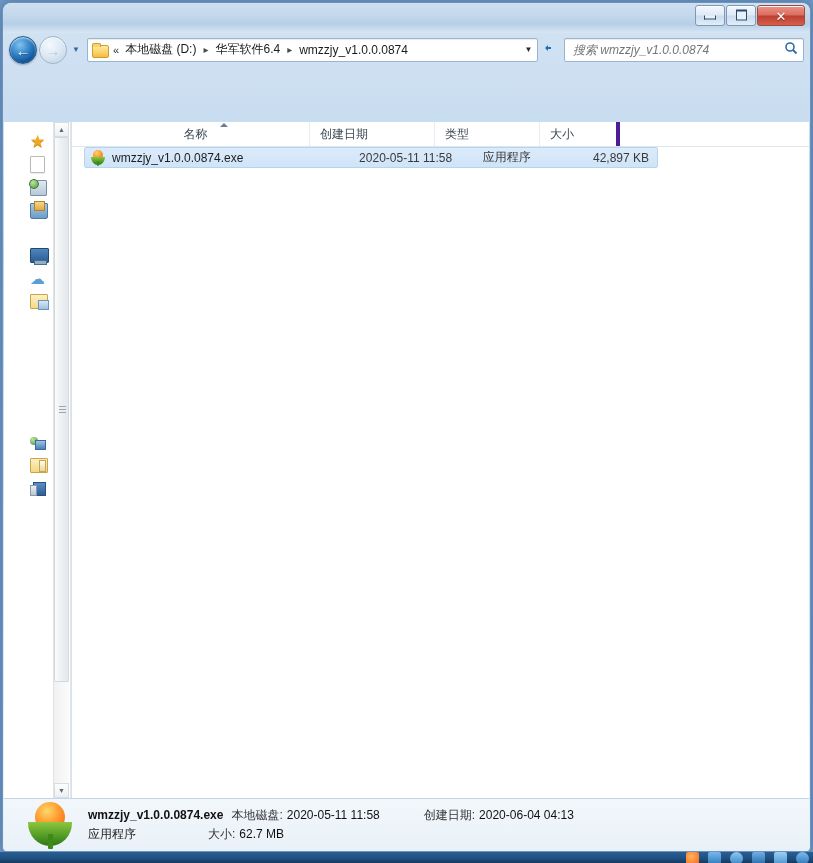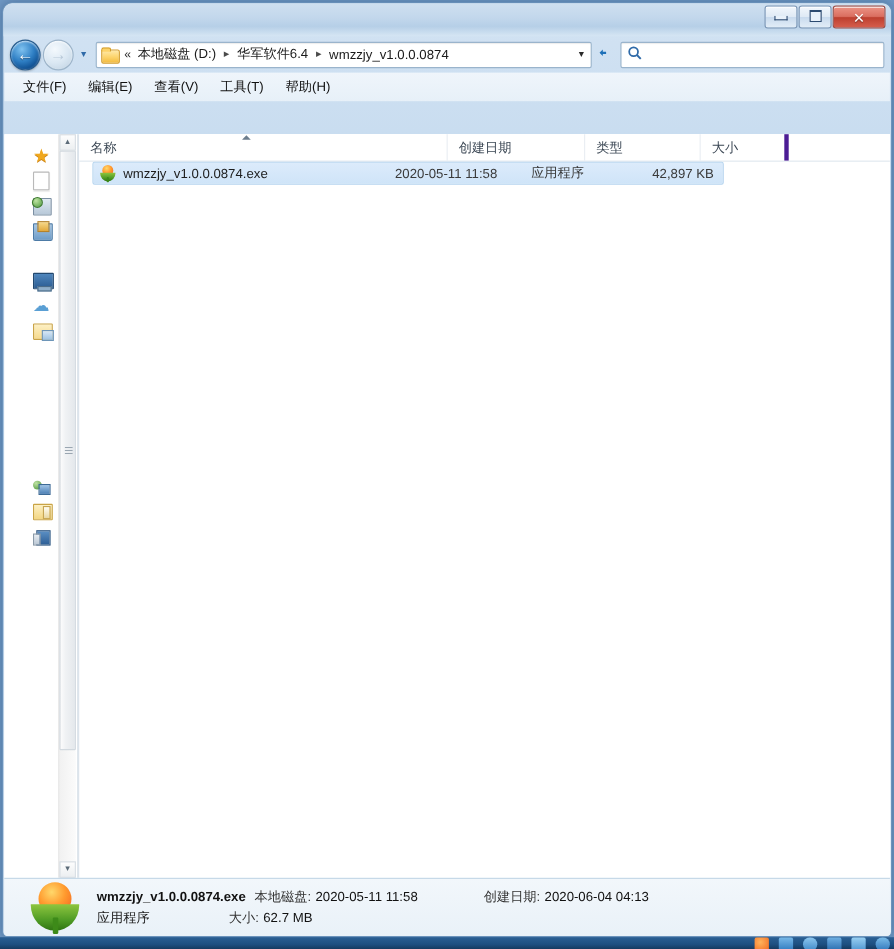--- a/index.html
+++ b/index.html
@@ -363,21 +363,21 @@
     background: #fff;
     position: relative;
   }
   .col {
     font-size: 12px; color: #3b4754;
     padding-left: 10px; box-sizing: border-box;
     height: 24px; line-height: 24px;
     border-right: 1px solid #e8edf2;
     position: relative;
   }
-  .col.name { width: 335px; }
+  .col.name { width: 238px; text-align: center; }
   .col.date { width: 125px; }
   .col.type { width: 105px; }
   .col.size { width: 80px; border-right: 4px solid #4c1d95; }
   #sort-arrow {
     position: absolute; left: 148px; top: 1px;
     width: 0; height: 0;
     border-left: 4px solid transparent;
     border-right: 4px solid transparent;
     border-bottom: 4px solid #6c7d8d;
   }
@@ -432,21 +432,21 @@
     border-top: 1px solid #c3d6e6;
     display: flex; align-items: center;
     overflow: hidden;
   }
   #det-icon { margin: 0 14px 0 22px; flex: none; }
   #det-text { font-size: 12px; color: #1b1b1b; line-height: 19px; }
   .det-line { display: flex; align-items: baseline; }
   .det-file { font-weight: bold; color: #111; }
   .det-lbl { color: #333; margin-left: 8px; }
   .det-val { color: #111; margin-left: 4px; }
-  .det-gap-a { margin-left: 60px; }
+  .det-gap-a { margin-left: 44px; }
   .det-type { width: 120px; color: #222;}
   .det-sizelbl { color: #333; }
 
   
   #taskbar {
     position: absolute; left: 0; bottom: 0;
     width: 813px; height: 11px;
     background: linear-gradient(to bottom, #2a5f94 0%, #1d4f80 60%, #14395e 100%);
     overflow: hidden;
   }
@@ -506,36 +506,30 @@
     </div>
     <div id="refresh">
       <svg width="15" height="15" viewBox="0 0 15 15">
         <path d="M3 7 L6 4 L6 6 L9 6 L9 8 L6 8 L6 10 Z" fill="#1d70b8"></path>
         <path d="M12 8 L9.5 11 L9.5 9.2 L7 9.2 L7 7 L9.5 7 L9.5 5 Z" fill="#1d70b8" opacity="0"></path>
         <path d="M10 3 L13 6.5 L10 10 L10 7.8 L7.5 7.8 L7.5 5.2 L10 5.2 Z" fill="#2a86cf" opacity="0"></path>
       </svg>
     </div>
 
     <div id="searchbox">
+      <input id="search-input" type="text" placeholder="搜索 wmzzjy_v1.0.0.0874" style="">
       <span id="search-icon">
         <svg width="14" height="14" viewBox="0 0 14 14">
           <circle cx="6" cy="6" r="4" fill="none" stroke="#2f6aa8" stroke-width="1.6"></circle>
           <line x1="9" y1="9" x2="12.5" y2="12.5" stroke="#2f6aa8" stroke-width="1.8"></line>
         </svg>
       </span>
     </div>
   </div>
 
-  <div id="menubar">
-    <div class="menu-item">文件(F)</div>
-    <div class="menu-item">编辑(E)</div>
-    <div class="menu-item">查看(V)</div>
-    <div class="menu-item">工具(T)</div>
-    <div class="menu-item">帮助(H)</div>
-  </div>
 
 
   <div id="body-area">
 
     <div id="navpane">
       <div id="navicons">
         <div class="nav-ico-row" style="margin-top:8px">
           <span class="ico-star">★</span>
         </div>
         <div class="nav-ico-row">

